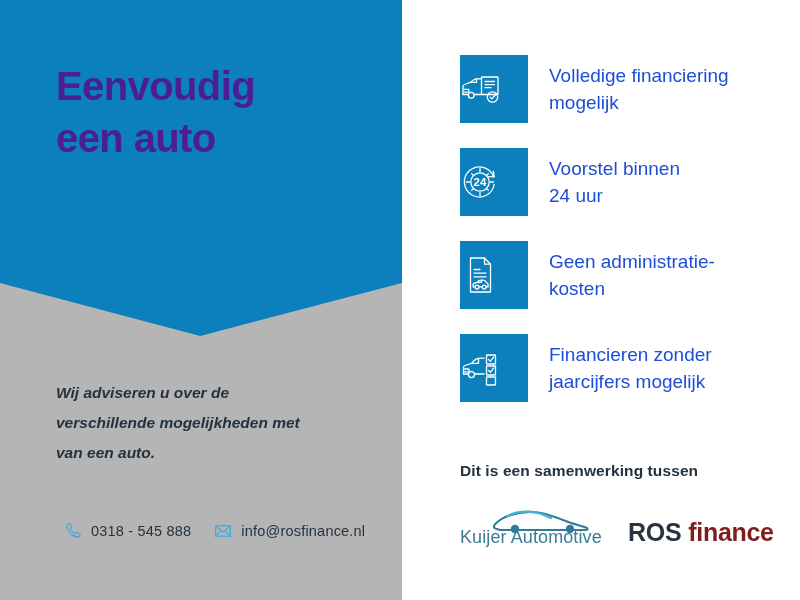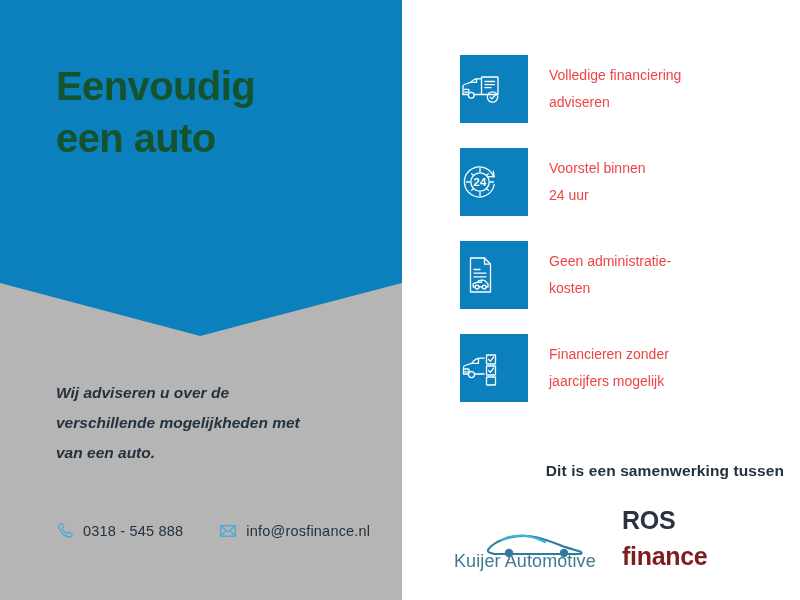--- a/index.html
+++ b/index.html
@@ -38,21 +38,21 @@
     width: 402px;
     height: 336px;
     background: #0b80bc;
     clip-path: polygon(0 0, 100% 0, 100% 84.2%, 49.8% 100%, 0 84.2%);
   }
   .headline {
     position: absolute;
     left: 56px;
     top: 60px;
     width: 330px;
-    color: #14532d;
+    color: #4c1d95;
     font-size: 40px;
     line-height: 52px;
     font-weight: 700;
     letter-spacing: -0.6px;
   }
   .headline .hl-line { display: block; white-space: nowrap; }
 
   .body-copy {
     position: absolute;
     left: 56px;
@@ -61,25 +61,25 @@
     color: #24323f;
     font-size: 15.5px;
     line-height: 30px;
     font-weight: 700;
     font-style: italic;
   }
   .body-copy .bc-line { display: block; }
 
   .contact-row {
     position: absolute;
-    left: 56px;
+    left: 64px;
     top: 522px;
     display: flex;
     align-items: flex-end;
-    gap: 36px;
+    gap: 23px;
   }
   .contact-item {
     display: flex;
     align-items: center;
     gap: 9px;
   }
   .contact-item .ci-text {
     color: #24323f;
     font-size: 14.5px;
     font-weight: 400;
@@ -121,35 +121,34 @@
     flex: 0 0 auto;
     display: flex;
     align-items: center;
     justify-content: flex-start;
   }
   .feature-icon-box svg {
     display: block;
   }
   .feature-text {
     margin-left: 21px;
-    color: #ef4444;
-    font-size: 14px;
+    color: #1d4ed8;
+    font-size: 19px;
     line-height: 27px;
     font-weight: 400;
     padding-top: 7px;
   }
   .feature-text .ft-line { display: block; white-space: nowrap; }
 
   
   .partner-block {
     position: absolute;
-    left: 52px;
+    left: 58px;
     top: 462px;
     width: 330px;
-    text-align: right;
   }
   .partner-heading {
     color: #24323f;
     font-size: 15.5px;
     font-weight: 700;
     letter-spacing: 0.1px;
     white-space: nowrap;
   }
   .logo-row {
     margin-top: 26px;
@@ -175,21 +174,20 @@
     font-weight: 400;
     color: #3d7a93;
     letter-spacing: 0.1px;
     white-space: nowrap;
   }
   .ros-logo {
     display: flex;
     align-items: baseline;
     gap: 7px;
     padding-bottom: 1px;
-    flex-direction: column;
   }
   .ros-mark {
     font-size: 25px;
     font-weight: 700;
     color: #2a3340;
     letter-spacing: -0.3px;
   }
   .ros-word {
     font-size: 25px;
     font-weight: 700;
@@ -254,21 +252,21 @@
               <path d="M4.2 17.4 L8.2 17.4 A1.6 1.6 0 0 1 8.2 20.2 L4.2 20.2"></path>
               <rect x="21.5" y="5" width="16.5" height="17.5" rx="0.6"></rect>
               <path d="M25 9.5 L34.5 9.5 M25 12.6 L34.5 12.6 M25 15.7 L31 15.7"></path>
               <circle cx="32.5" cy="25" r="5.2"></circle>
               <path d="M30.1 25.1 L31.9 26.9 L35.1 23.2"></path>
             </g>
           </svg>
         </div>
         <div class="feature-text">
           <span class="ft-line">Volledige financiering</span>
-          <span class="ft-line">adviseren</span>
+          <span class="ft-line">mogelijk</span>
         </div>
       </div>
 
       <div class="feature-item">
         <div class="feature-icon-box">
           <svg width="40" height="40" viewBox="0 0 40 40">
             <g fill="none" stroke="#ffffff" stroke-width="1.3" stroke-linecap="round">
               <path d="M33.4 14.5 A15 15 0 1 0 34.2 22.5"></path>
               <path d="M28.6 14.6 L34.2 14.9 L33.3 9.2"></path>
               <circle cx="20" cy="20" r="9.2"></circle>

